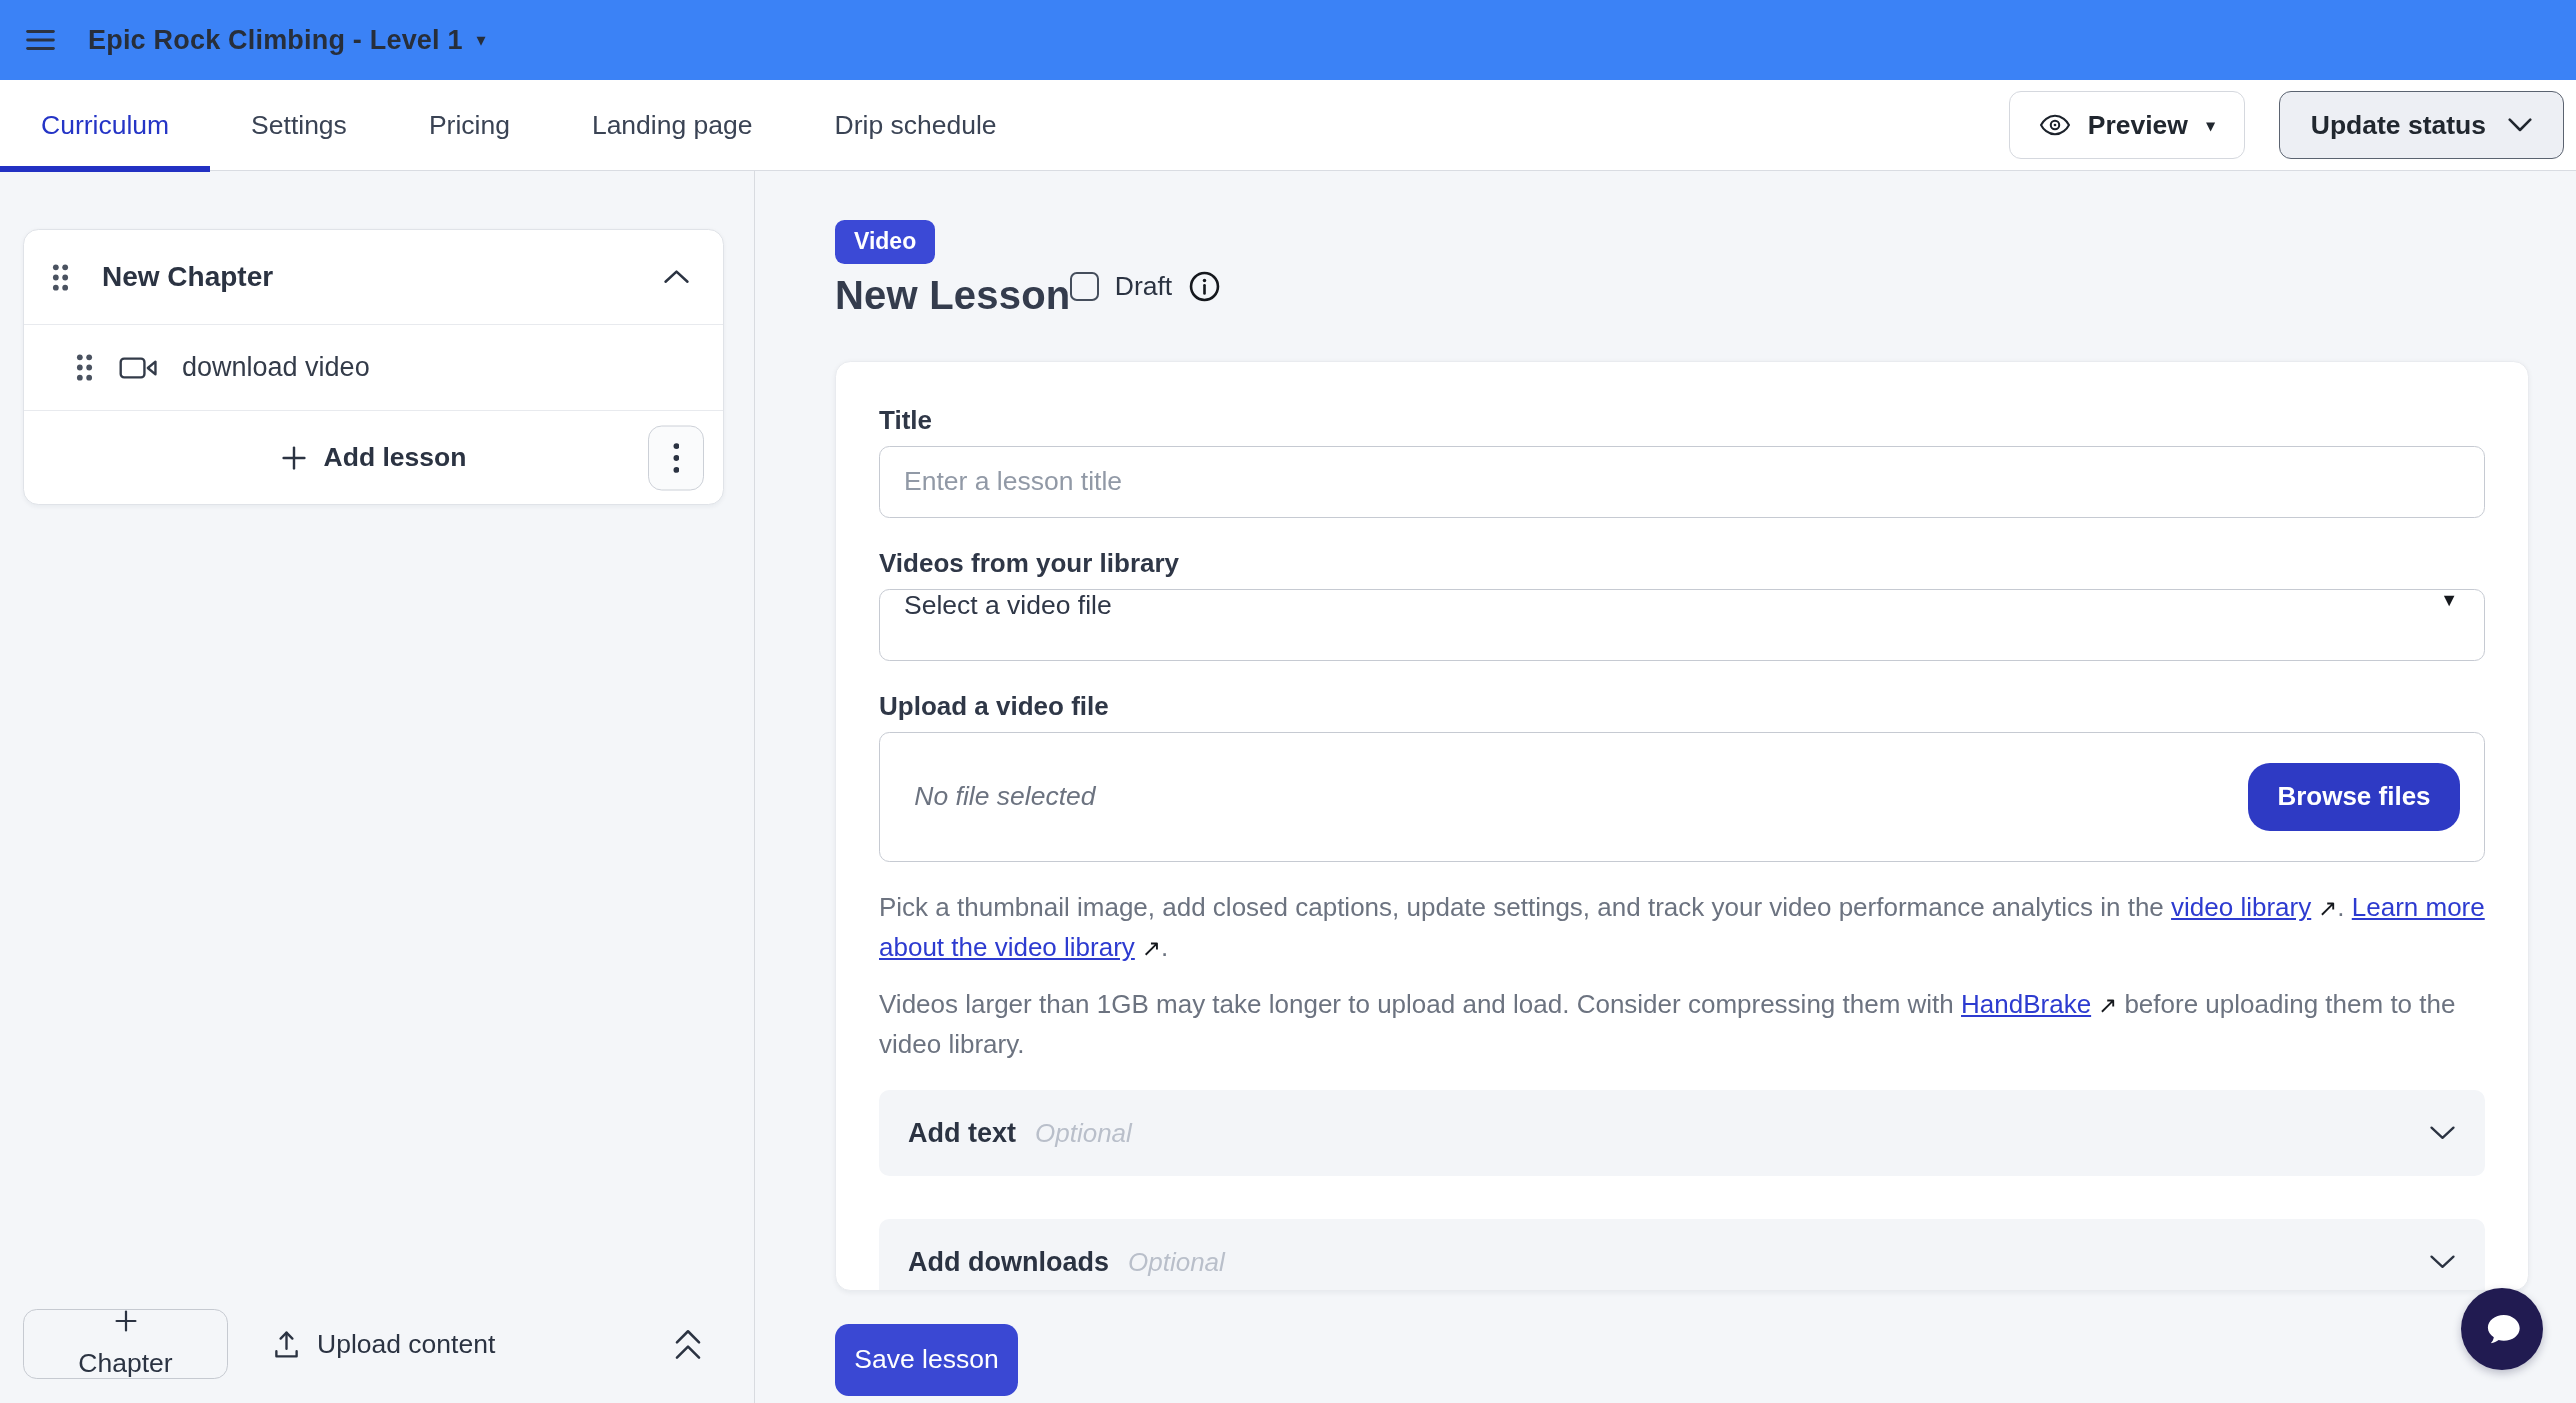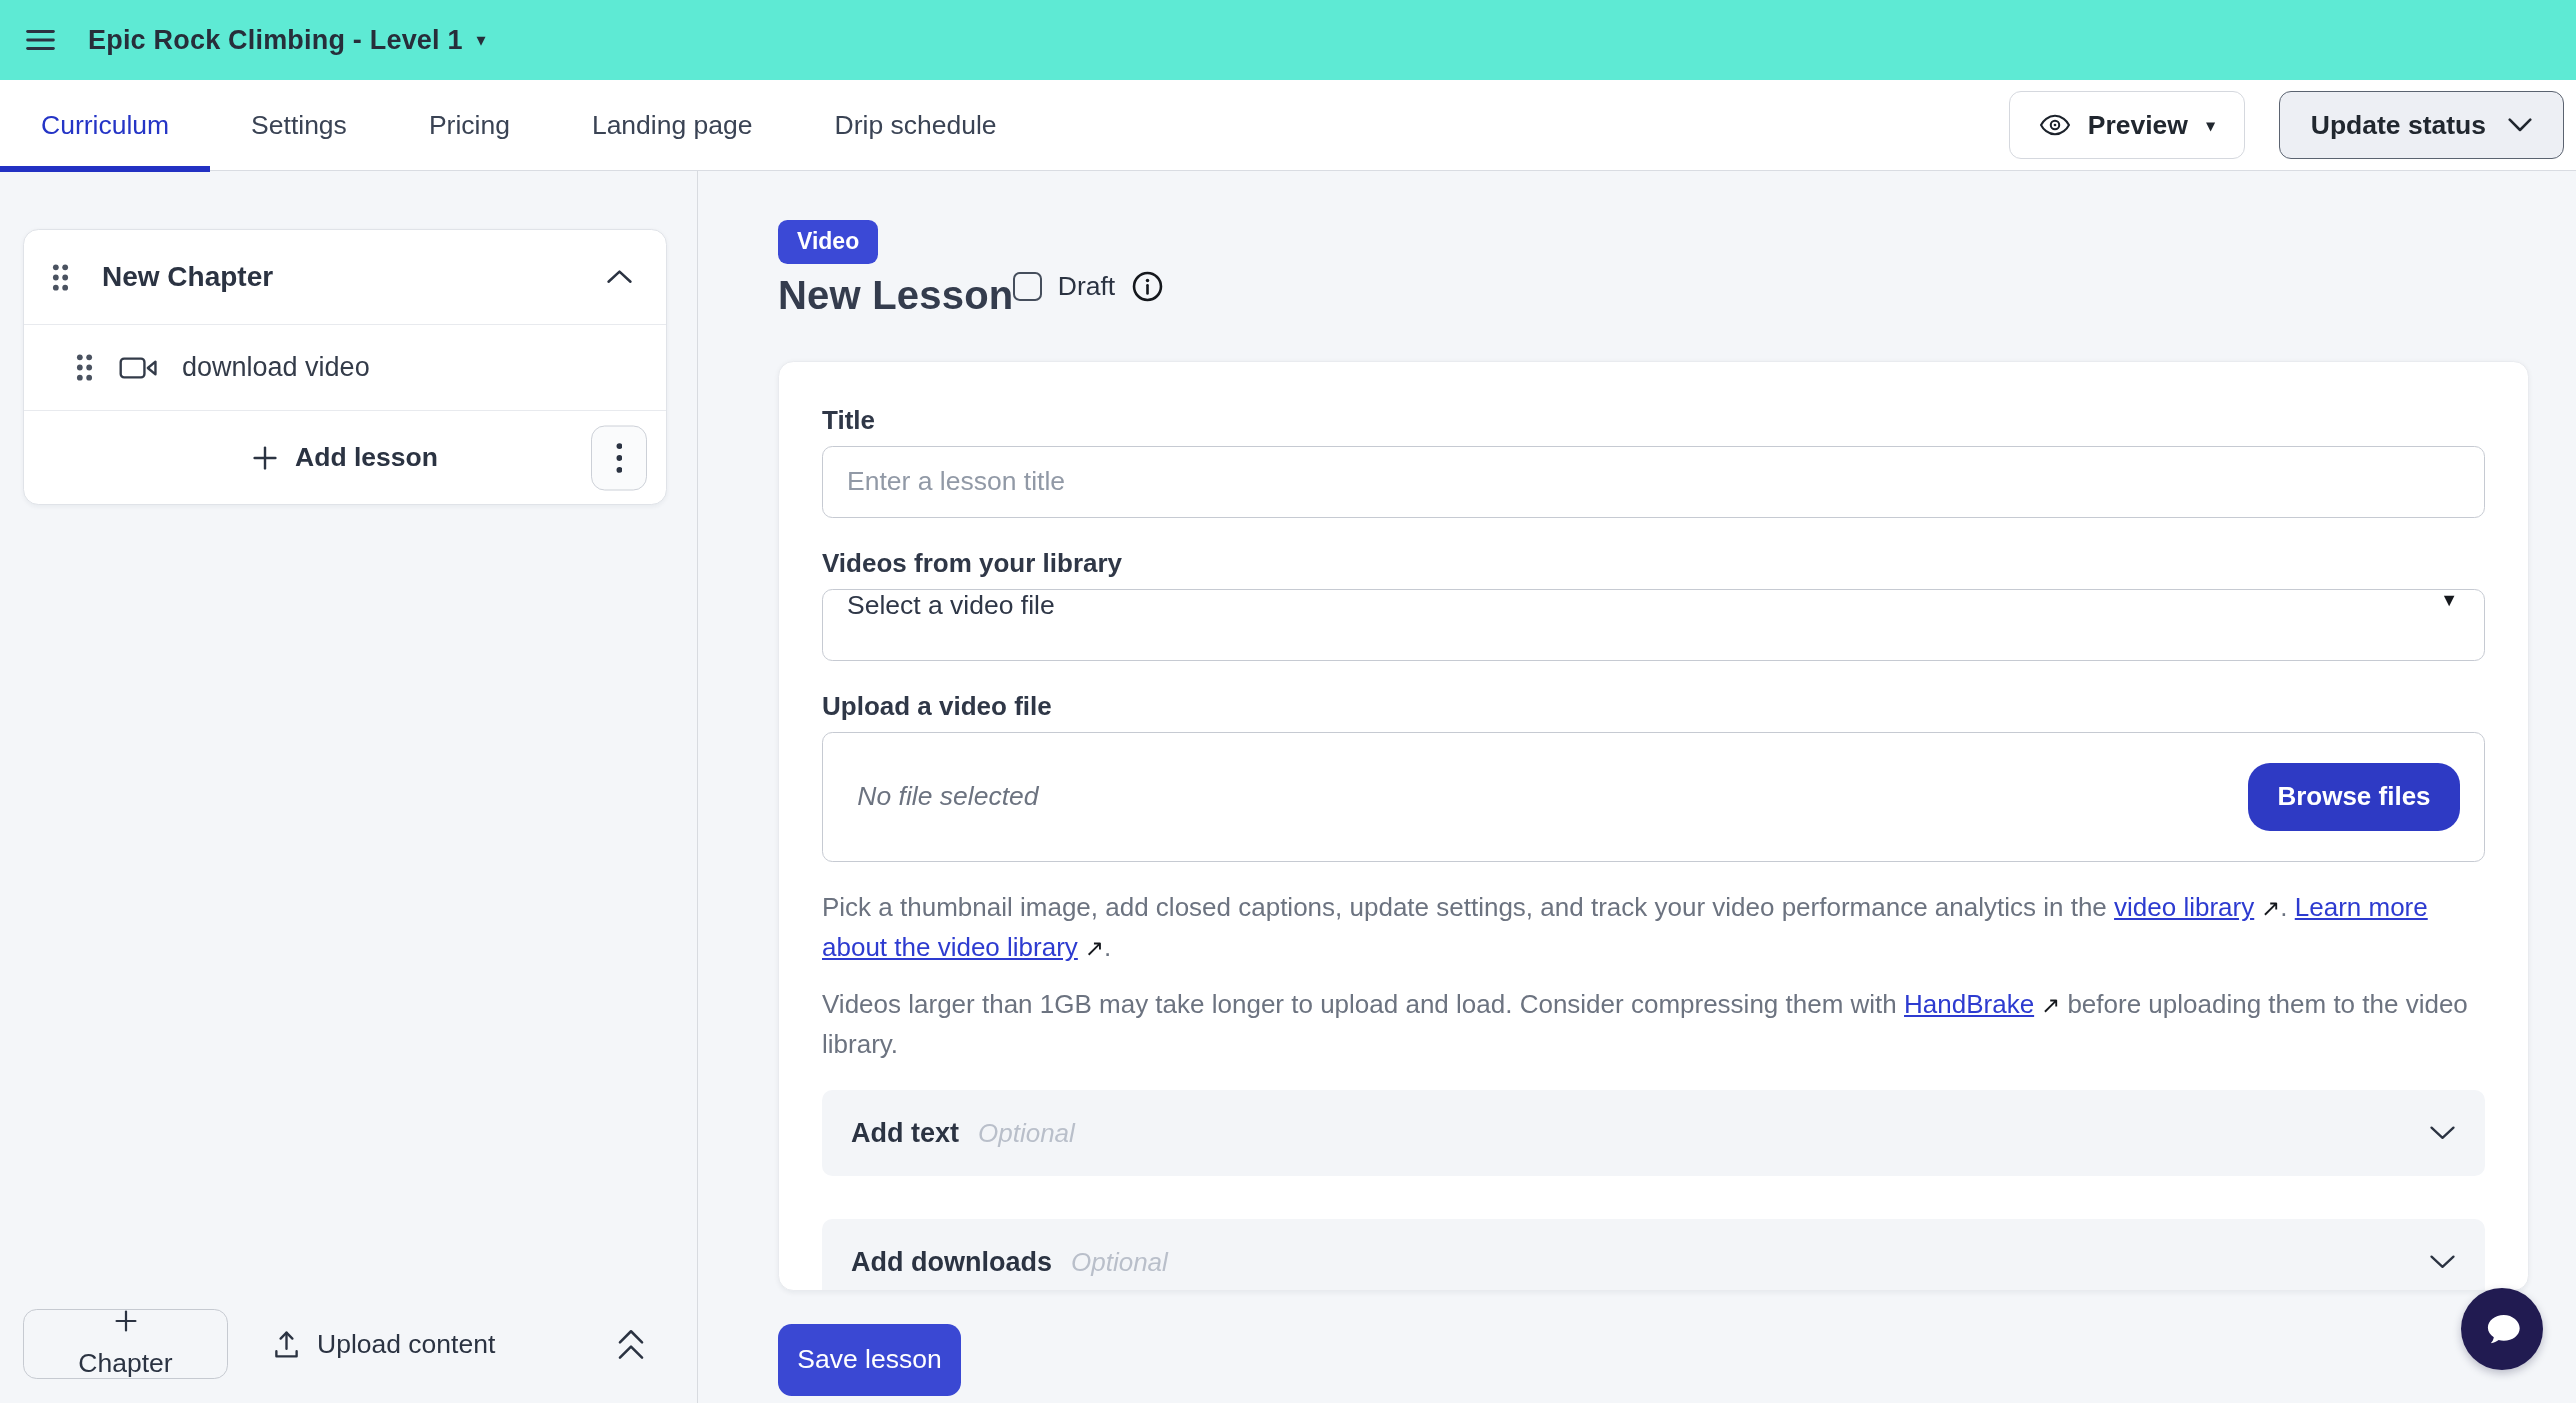--- a/index.html
+++ b/index.html
@@ -1,39 +1,39 @@
 <!DOCTYPE html>
 <html style="font-size:13.7px"><head>
 <meta charset="utf-8">
 <style>
   * { margin:0; padding:0; box-sizing:border-box; }
   html,body { width:2576px; height:1404px; }
   body { font-family:"Liberation Sans", sans-serif; background:#f4f6f9; overflow:hidden; }
   .app { width:2576px; height:1404px; position:relative; display:flex; flex-direction:column; overflow:hidden; }
 
   
-  .topbar { height:80px; background:#5eead4; display:flex; align-items:center; padding-left:24px; flex:none; }
+  .topbar { height:80px; background:#3b82f6; display:flex; align-items:center; padding-left:24px; flex:none; }
   .hamburger { width:33px; height:33px; display:flex; align-items:center; justify-content:center; cursor:pointer; }
   .course-title { margin-left:31px; font-size:27px; font-weight:600; color:#272e3a; letter-spacing:0.2px; }
   .title-caret { margin-left:13.7px; font-size:18px; color:#272e3a; }
 
   
   .tabbar { height:91px; background:#ffffff; border-bottom:1.7px solid #d9dce2; display:flex; align-items:center; flex:none; position:relative; }
   .tabs { display:flex; height:100%; }
   .tab { padding:0 41px; display:flex; align-items:center; font-size:26.5px; color:#3a4354; position:relative; cursor:pointer; white-space:nowrap; }
   .tab.active { color:#2535c6; font-weight:500; }
   .tab.active::after { content:""; position:absolute; left:0; right:0; bottom:-1.7px; height:6px; background:#2231c3; }
   .tabbar-right { margin-left:auto; display:flex; align-items:center; gap:34px; padding-right:12px; }
   .btn-preview { height:68px; border:1.7px solid #d5d8de; border-radius:12px; background:#fff; display:flex; align-items:center; gap:17px; padding:0 29px; font-size:26.5px; font-weight:600; color:#21272f; cursor:pointer; }
   .btn-preview .caret { font-size:16.3px; color:#21272f; margin-left:1.7px; }
   .btn-update { height:68px; border:1.7px solid #5b6370; border-radius:12px; background:#edeff4; display:flex; align-items:center; gap:22px; padding:0 31px; font-size:26.5px; font-weight:600; color:#21272f; cursor:pointer; }
 
   
   .content { flex:1; display:flex; min-height:0; }
-  .sidebar { width:698px; flex:none; border-right:1.7px solid #d8dbe0; display:flex; flex-direction:column; background:#f4f6f9; }
+  .sidebar { width:755px; flex:none; border-right:1.7px solid #d8dbe0; display:flex; flex-direction:column; background:#f4f6f9; }
 
   
   .chapter-card { margin:58px 30px 0 23px; background:#fff; border:1.7px solid #e0e3e8; border-radius:15.4px; box-shadow:0 1.7px 4.3px rgba(20,30,55,.05); overflow:hidden; }
   .chapter-head { display:flex; align-items:center; height:94px; padding:0 33px 0 28px; cursor:pointer; }
   .chapter-title { margin-left:33px; font-size:28px; font-weight:600; color:#2b3342; flex:1; }
   .lesson-row { display:flex; align-items:center; height:87px; padding:0 33px 0 52px; border-top:1.7px solid #e8eaee; border-bottom:1.7px solid #e8eaee; cursor:pointer; }
   .lesson-title { margin-left:24px; font-size:27px; color:#333b49; }
   .video-icon { margin-left:26px; display:flex; }
   .chapter-foot { position:relative; display:flex; align-items:center; justify-content:center; height:93px; }
   .add-lesson { display:flex; align-items:center; gap:17px; font-size:26.5px; font-weight:600; color:#2b3342; cursor:pointer; }

